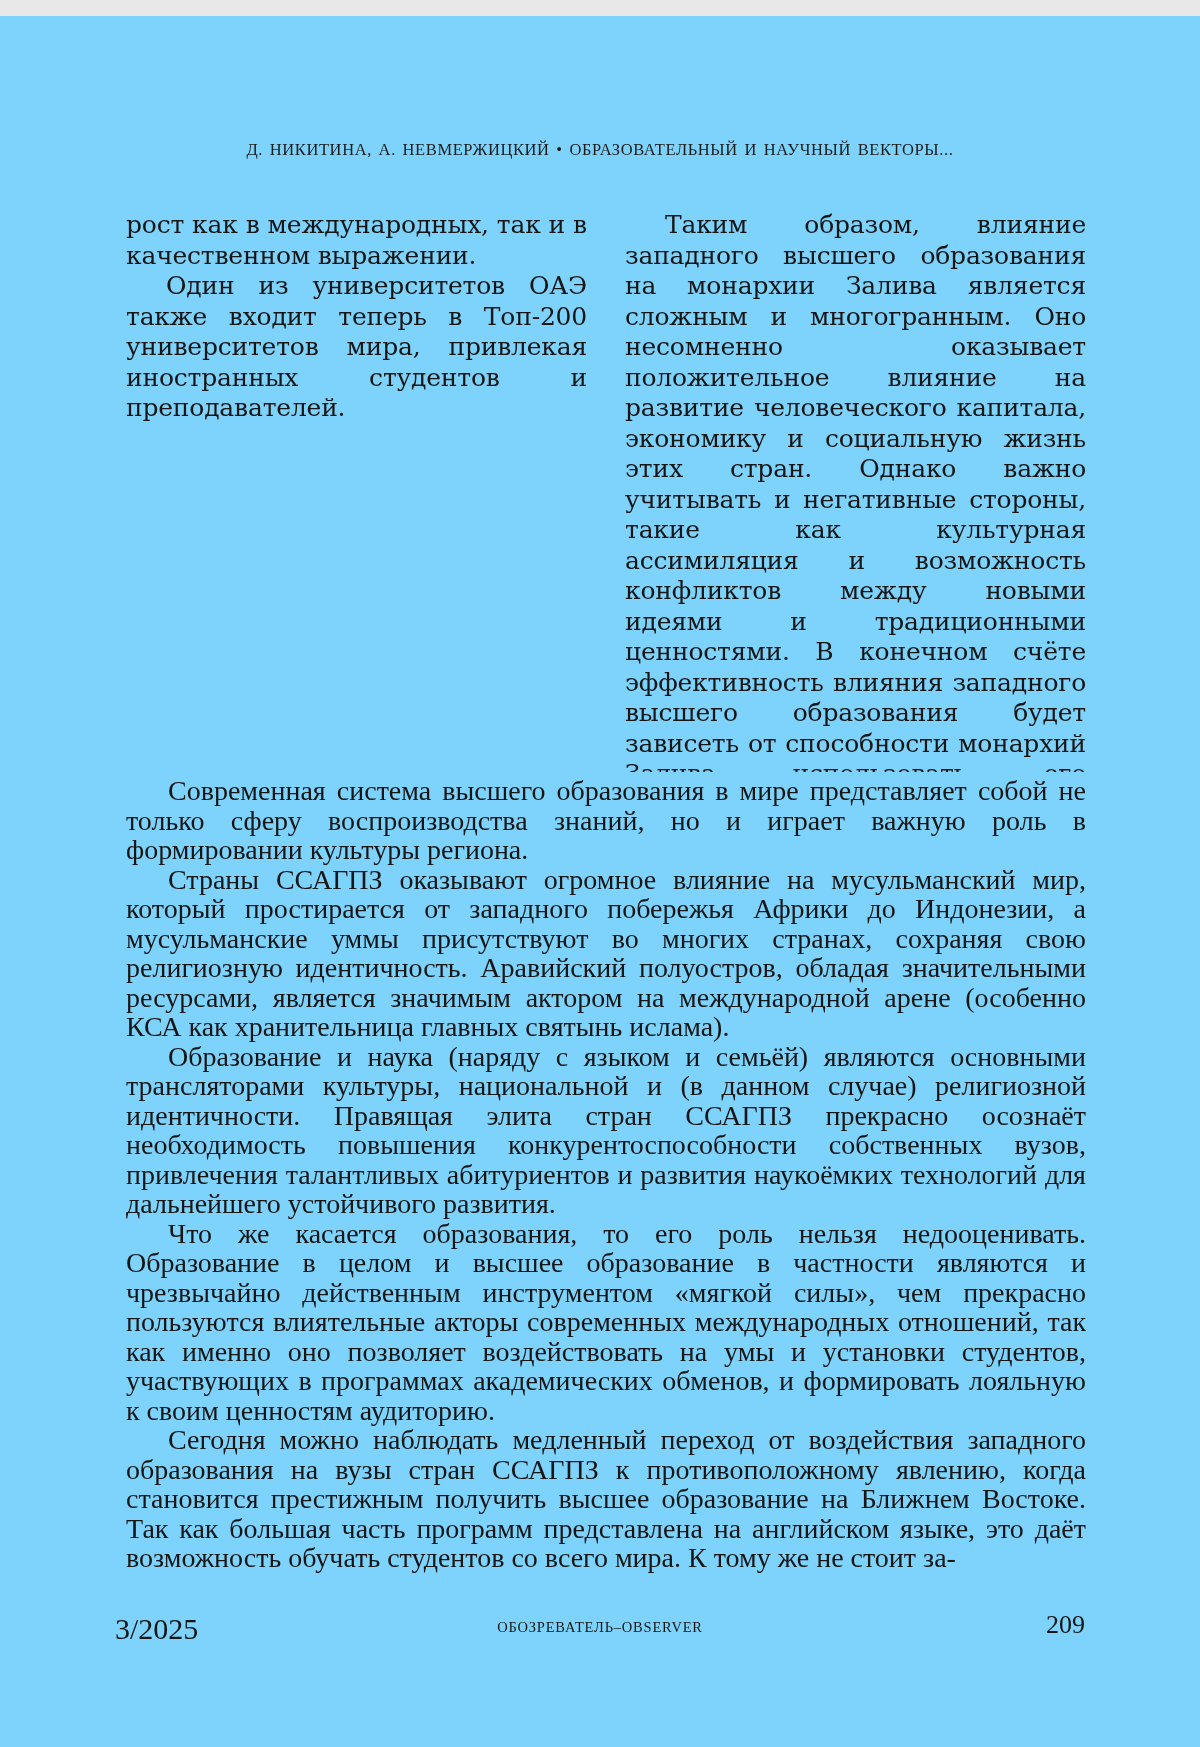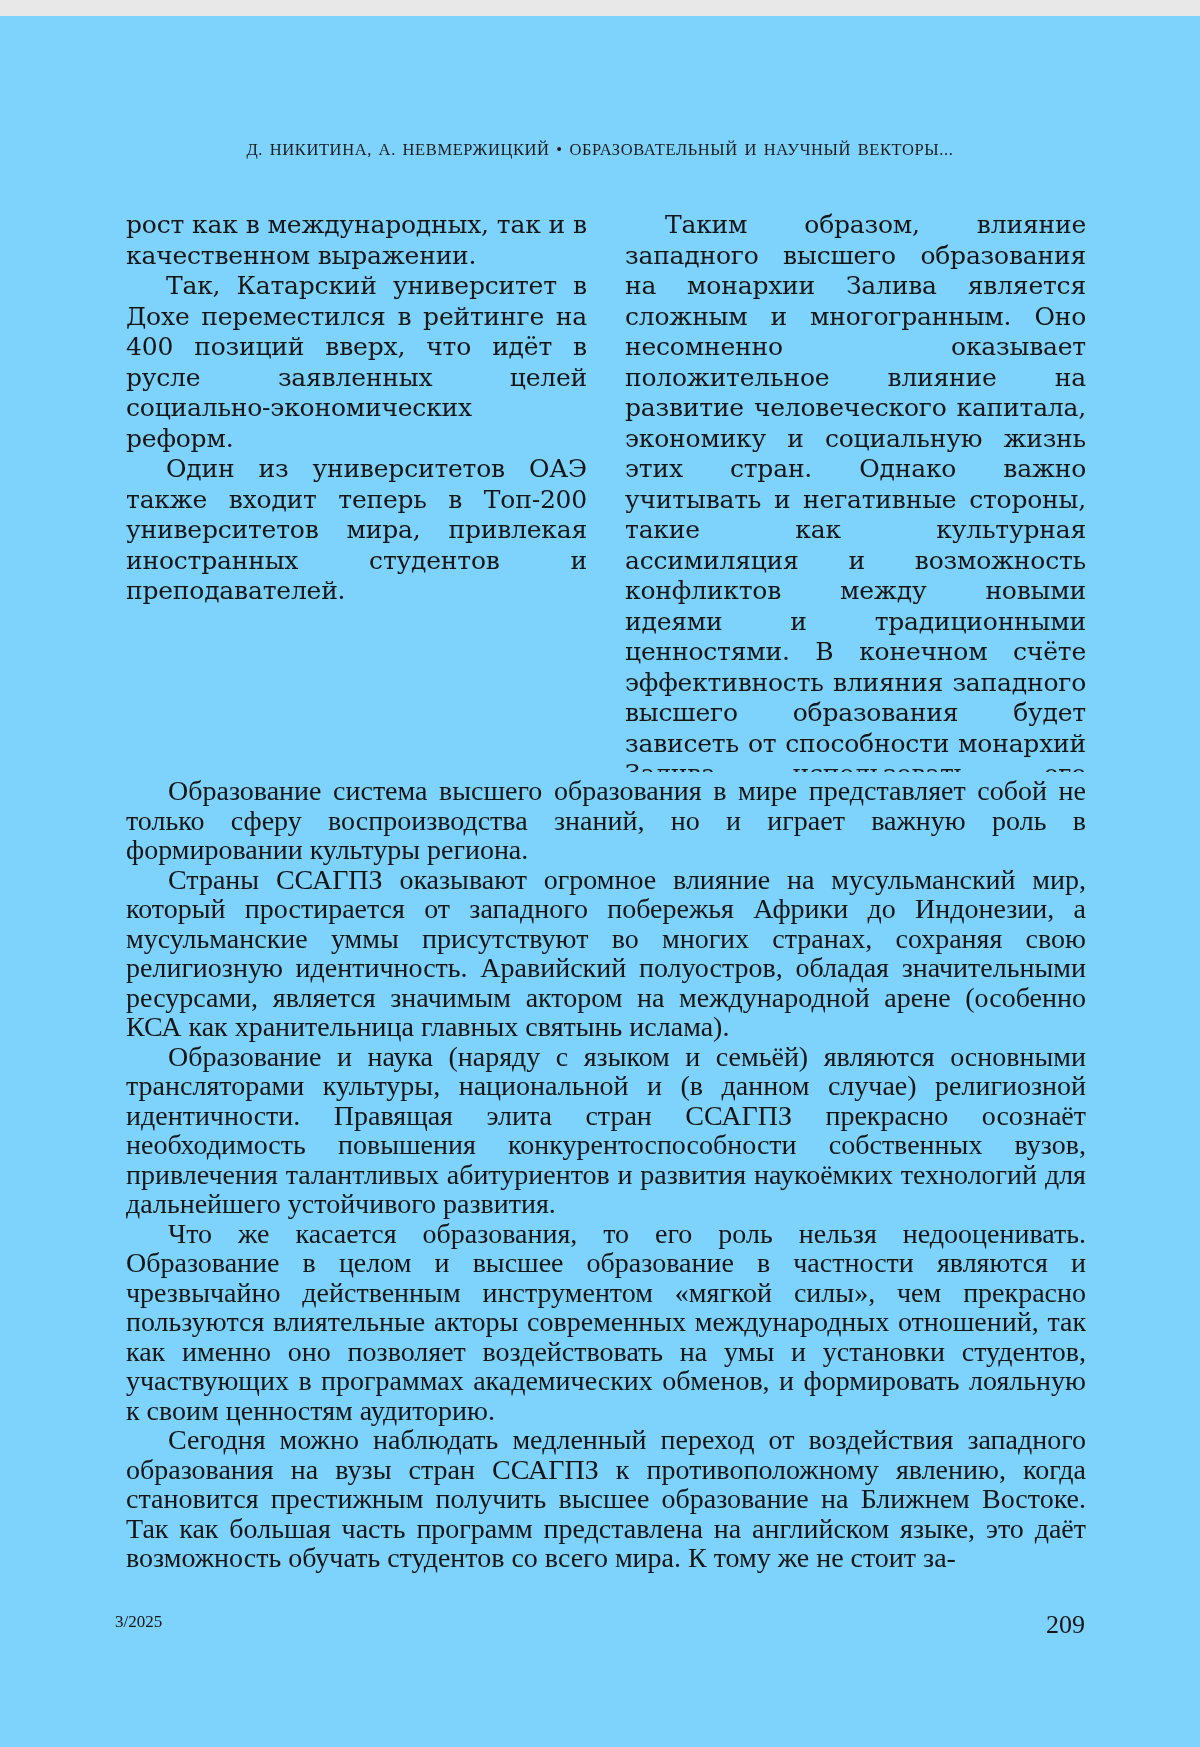--- a/index.html
+++ b/index.html
@@ -75,21 +75,21 @@
     top: 1594px;
     left: 115px;
     width: 970px;
     height: 34px;
     font-family: "Liberation Serif", serif;
   }
   .footer-issue {
     position: absolute;
     left: 0;
     top: 2px;
-    font-size: 17px;
+    font-size: 30px;
   }
   .footer-journal {
     position: absolute;
     left: 0;
     right: 0;
     top: 9px;
     text-align: center;
     font-size: 14.5px;
     letter-spacing: 0.8px;
   }
@@ -103,34 +103,34 @@
 </head>
 <body>
 
 <div class="page">
 
   <div class="running-header">Д. НИКИТИНА, А. НЕВМЕРЖИЦКИЙ • ОБРАЗОВАТЕЛЬНЫЙ И НАУЧНЫЙ ВЕКТОРЫ...</div>
 
   <div class="two-columns">
     <div class="col col-left">
         <p class="para">рост как в международных, так и в качественном выражении.</p>
-        <p class="para">Так, Катарский университет в Дохе переместился в рейтинге на 400 позиций вверх, что идёт в русле заявленных целей социально-экономических реформ.</p>
         <p class="para">Один из университетов ОАЭ также входит теперь в Топ-200 университетов мира, привлекая иностранных студентов и преподавателей.</p>
       </div>
     <div class="col col-right">
         <p class="para">Таким образом, влияние западного высшего образования на монархии Залива является сложным и многогранным. Оно несомненно оказывает положительное влияние на развитие человеческого капитала, экономику и социальную жизнь этих стран. Однако важно учитывать и негативные стороны, такие как культурная ассимиляция и возможность конфликтов между новыми идеями и традиционными ценностями. В конечном счёте эффективность влияния западного высшего образования будет зависеть от способности монархий Залива использовать его преимущества, минимизируя риски и негативные последствия.</p>
       </div>
   </div>
 
   <div class="body-section">
-      <p class="para">Образование система высшего образования в мире представляет собой не только сферу воспроизводства знаний, но и играет важную роль в формировании культуры региона.</p>
+      <p class="para">Современная система высшего образования в мире представляет собой не только сферу воспроизводства знаний, но и играет важную роль в формировании культуры региона.</p>
       <p class="para">Страны ССАГПЗ оказывают огромное влияние на мусульманский мир, который простирается от западного побережья Африки до Индонезии, а мусульманские уммы присутствуют во многих странах, сохраняя свою религиозную идентичность. Аравийский полуостров, обладая значительными ресурсами, является значимым актором на международной арене (особенно КСА как хранительница главных святынь ислама).</p>
       <p class="para">Образование и наука (наряду с языком и семьёй) являются основными трансляторами культуры, национальной и (в данном случае) религиозной идентичности. Правящая элита стран ССАГПЗ прекрасно осознаёт необходимость повышения конкурентоспособности собственных вузов, привлечения талантливых абитуриентов и развития наукоёмких технологий для дальнейшего устойчивого развития.</p>
       <p class="para">Что же касается образования, то его роль нельзя недооценивать. Образование в целом и высшее образование в частности являются и чрезвычайно действенным инструментом «мягкой силы», чем прекрасно пользуются влиятельные акторы современных международных отношений, так как именно оно позволяет воздействовать на умы и установки студентов, участвующих в программах академических обменов, и формировать лояльную к своим ценностям аудиторию.</p>
       <p class="para">Сегодня можно наблюдать медленный переход от воздействия западного образования на вузы стран ССАГПЗ к противоположному явлению, когда становится престижным получить высшее образование на Ближнем Востоке. Так как большая часть программ представлена на английском языке, это даёт возможность обучать студентов со всего мира. К тому же не стоит за-</p>
     </div>
 
   <div class="footer">
     <span class="footer-issue">3/2025</span>
+    <span class="footer-journal">ОБОЗРЕВАТЕЛЬ–OBSERVER</span>
     <span class="footer-page">209</span>
   </div>
 
 </div>
 
 </body></html>

